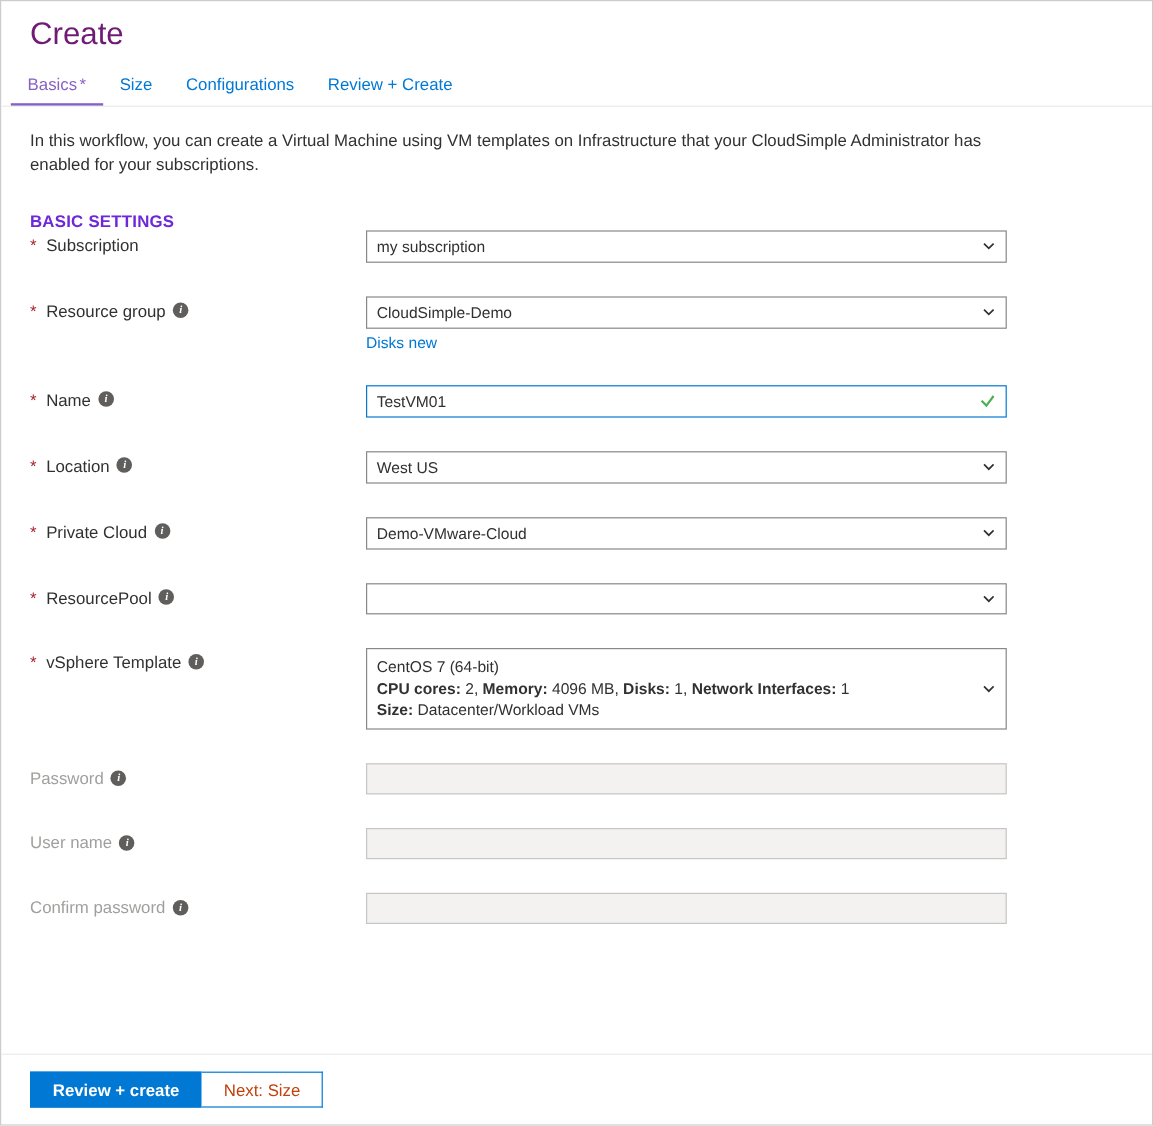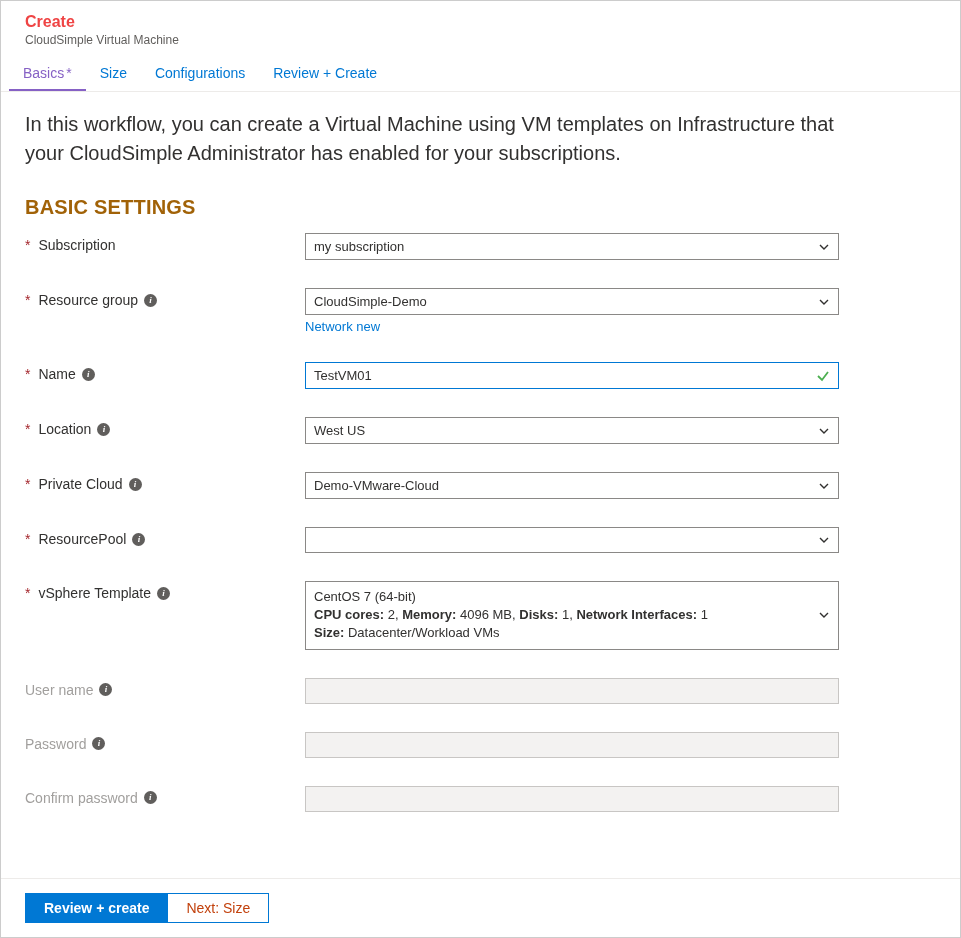--- a/index.html
+++ b/index.html
@@ -12,23 +12,23 @@
     height: 938px;
     border: 1px solid #ccc;
     position: relative;
     display: flex;
     flex-direction: column;
   }
   .header {
     padding: 12px 24px 8px 24px;
   }
   .header h1 {
-    font-size: 16px;
-    font-weight: 700;
-    color: #ef4444;
+    font-size: 26px;
+    font-weight: 400;
+    color: #701a75;
   }
   .header .subtitle {
     font-size: 12px;
     color: #605e5c;
     margin-top: 2px;
   }
   .tabs {
     display: flex;
     border-bottom: 1px solid #edebe9;
     padding: 0 8px;
@@ -46,30 +46,30 @@
     border-bottom: 2px solid #8661c5;
     font-weight: 400;
   }
   .tab .req { margin-left: 2px; }
   .content {
     padding: 18px 24px 0 24px;
     flex: 1;
     overflow: auto;
   }
   .intro {
-    font-size: 20px;
+    font-size: 14px;
     color: #323130;
     line-height: 1.45;
     margin-bottom: 28px;
     max-width: 820px;
   }
   .section-heading {
-    font-size: 20px;
-    color: #a16207;
-    margin-bottom: 14px;
+    font-size: 14px;
+    color: #6d28d9;
+    margin-bottom: 0;
     letter-spacing: 0.2px;
   }
   .field-row {
     display: flex;
     align-items: flex-start;
     margin-bottom: 28px;
   }
   .field-label {
     width: 280px;
     flex-shrink: 0;
@@ -182,21 +182,20 @@
     background: #ffffff;
     color: #c2410c;
     border-left: none;
   }
 </style>
 </head>
 <body>
 
 <div class="header">
   <h1>Create</h1>
-  <div class="subtitle">CloudSimple Virtual Machine</div>
 </div>
 
 <div class="tabs">
   <div class="tab active">
     <span>Basics</span><span class="req">*</span>
   </div>
   <div class="tab">Size</div>
   <div class="tab">Configurations</div>
   <div class="tab">Review + Create</div>
 </div>
@@ -231,21 +230,21 @@
     </div>
     <div class="field-control">
       <div class="select">
         <span>CloudSimple-Demo</span>
         <span class="chevron">
           <svg width="12" height="12" viewBox="0 0 12 12">
               <path d="M2 4 L6 8 L10 4" stroke="#323130" stroke-width="1.4" fill="none"></path>
             </svg>
         </span>
       </div>
-      <span class="link-btn">Network new</span>
+      <span class="link-btn">Disks new</span>
     </div>
   </div>
 
   <div class="field-row">
     <div class="field-label">
       <span class="req-mark">*</span>
       <span>Name</span>
       <span class="info-icon"></span>
     </div>
     <div class="field-control">
@@ -335,33 +334,33 @@
           <svg width="12" height="12" viewBox="0 0 12 12">
               <path d="M2 4 L6 8 L10 4" stroke="#323130" stroke-width="1.4" fill="none"></path>
             </svg>
         </span>
       </div>
     </div>
   </div>
 
   <div class="field-row">
     <div class="field-label disabled">
-      <span>User name</span>
+      <span>Password</span>
       <span class="info-icon"></span>
     </div>
     <div class="field-control">
       <div class="text-input disabled">
         <span></span>
       </div>
     </div>
   </div>
 
   <div class="field-row">
     <div class="field-label disabled">
-      <span>Password</span>
+      <span>User name</span>
       <span class="info-icon"></span>
     </div>
     <div class="field-control">
       <div class="text-input disabled">
         <span></span>
       </div>
     </div>
   </div>
 
   <div class="field-row">

